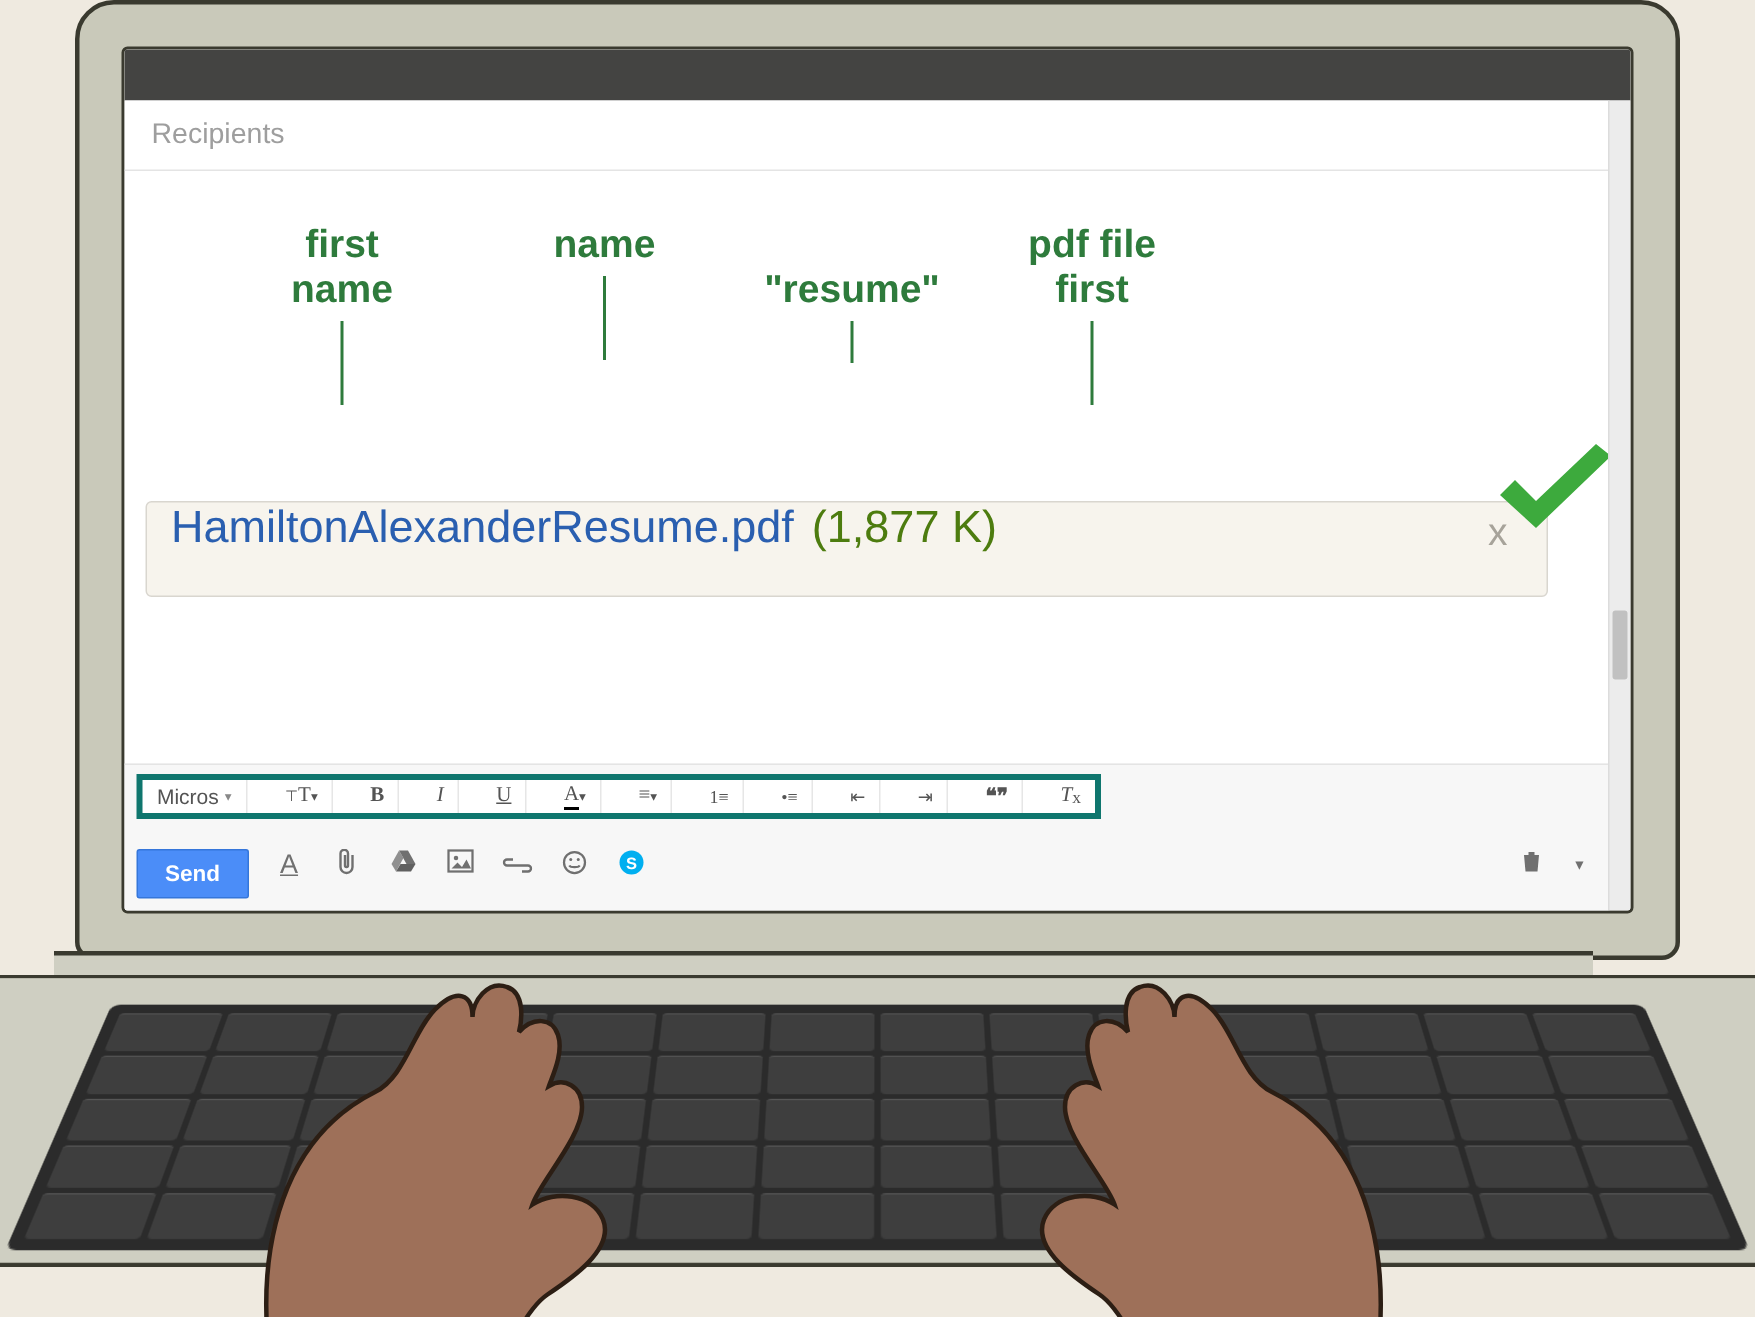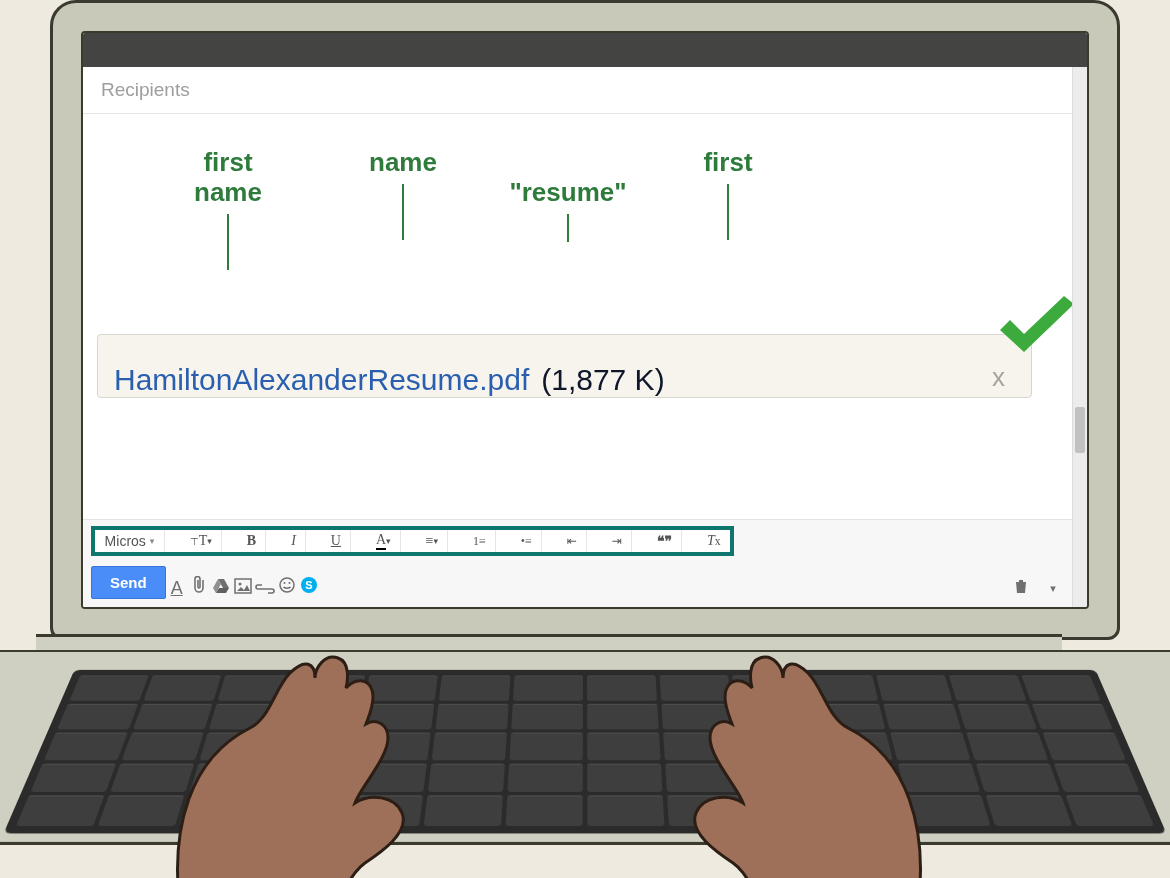--- a/index.html
+++ b/index.html
@@ -81,26 +81,26 @@
   .attachment {
     position: absolute;
     left: 14px;
     right: 40px;
     top: 220px;
     height: 64px;
     border: 1px solid #d9d6cf;
     border-radius: 4px;
     background: #f7f4ed;
     display: flex;
-    align-items: flex-end;
+    align-items: flex-start;
     padding: 0 16px;
     font-size: 30px;
   }
   .attachment .fname { color: #2a5fb0; font-weight: 500; }
-  .attachment .fsize { color: #0f172a; margin-left: 12px; font-weight: 400;}
+  .attachment .fsize { color: #4d7c0f; margin-left: 12px; font-weight: 400;}
   .attachment .xbtn {
     margin-left: auto;
     color: #a7a39a;
     font-size: 26px;
     padding: 4px 10px;
   }
   .checkmark {
     position: absolute;
     right: -10px;
     top: 180px;
@@ -133,22 +133,23 @@
     justify-content: center;
     color: #545454;
     font-size: 14px;
     font-family: "Times New Roman", serif;
   }
   .fmt-btn:last-child { border-right: none; }
   .fmt-btn.font { font-family: Arial; font-size: 14px; min-width: 70px; }
   .fmt-btn.font::after { content: " ▾"; font-size: 9px; color: #888; margin-left: 4px;}
   .send-row {
     display: flex;
-    align-items: flex-end;
-    margin-top: 10px;
+    align-items: flex-start;
+    gap: 16px;
+    margin-top: 20px;
   }
   .send-btn {
     background: #4b8df8;
     color: #fff;
     border: 1px solid #3576da;
     padding: 7px 18px;
     font-size: 15px;
     font-weight: bold;
     border-radius: 2px;
   }
@@ -235,20 +236,21 @@
             </div>
             <div class="anno" style="width:160px;">
               <div>name</div>
               <div class="stem"></div>
             </div>
             <div class="anno" style="width:170px; padding-top:30px;">
               <div>"resume"</div>
               <div class="stem" style="height:28px;"></div>
             </div>
             <div class="anno" style="width:150px;">
+              <div>pdf file</div>
               <div>first</div>
               <div class="stem"></div>
             </div>
           </div>
 
           <div class="attachment">
             <span class="fname">HamiltonAlexanderResume.pdf</span>
             <span class="fsize">(1,877 K)</span>
             <span class="xbtn">x</span>
           </div>

